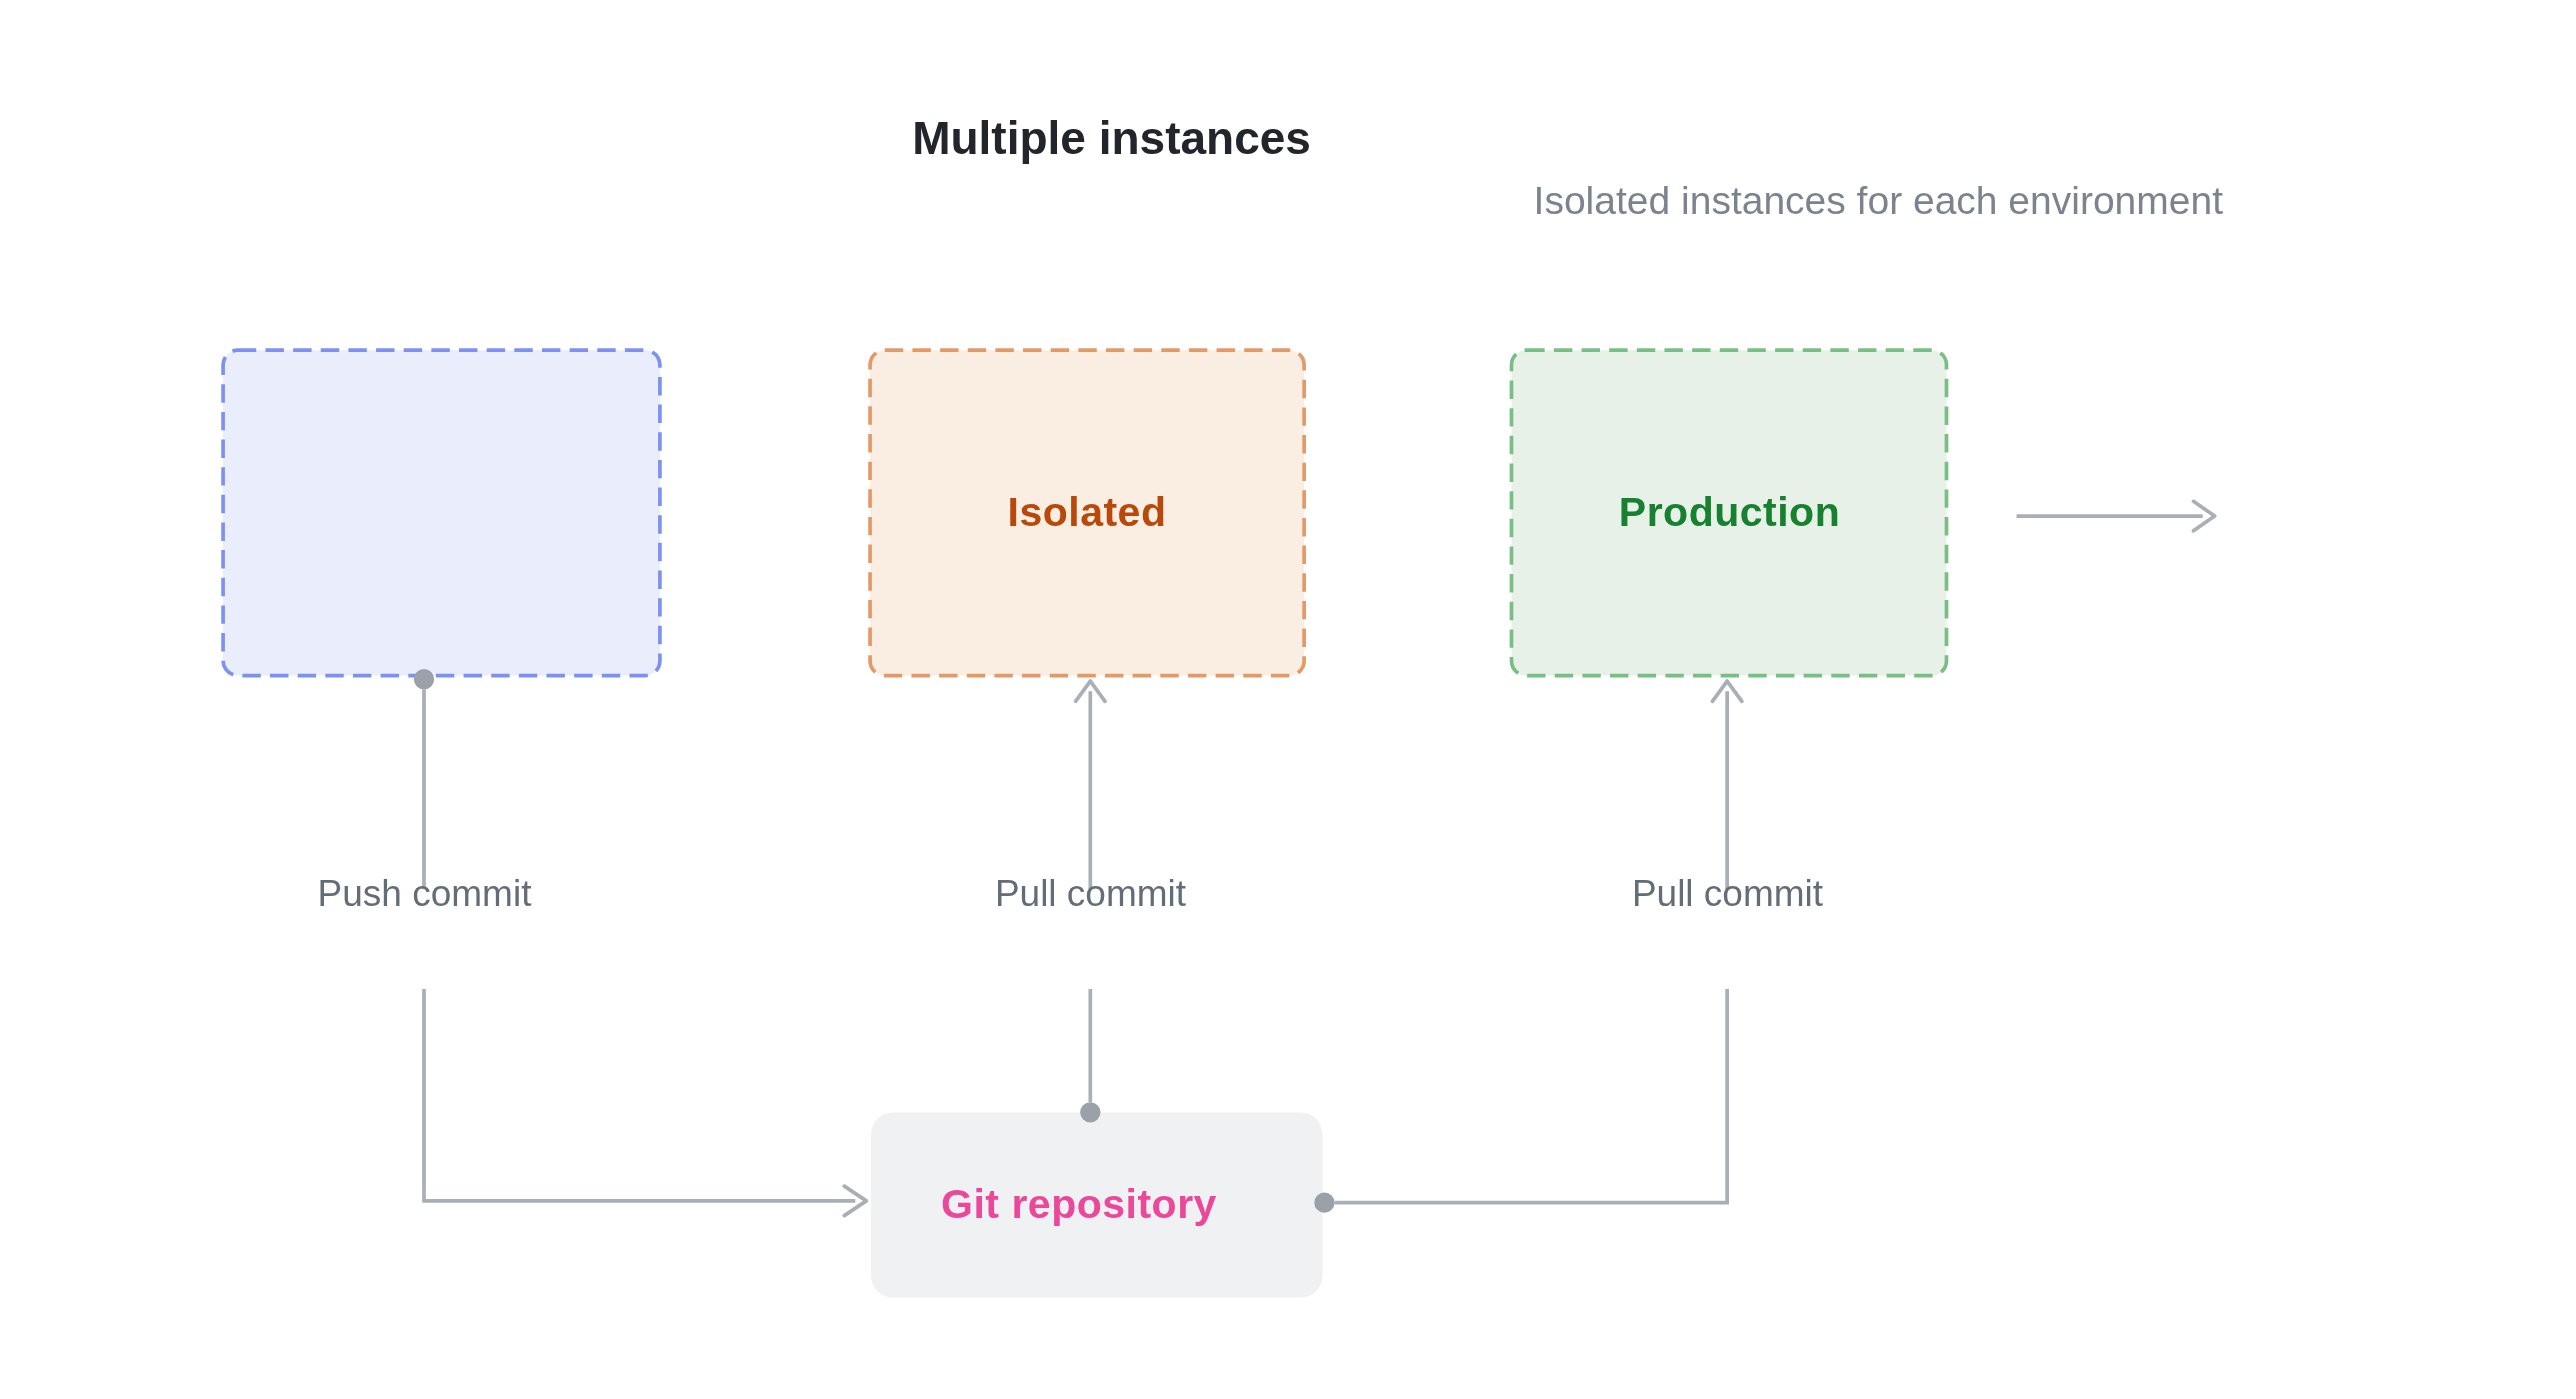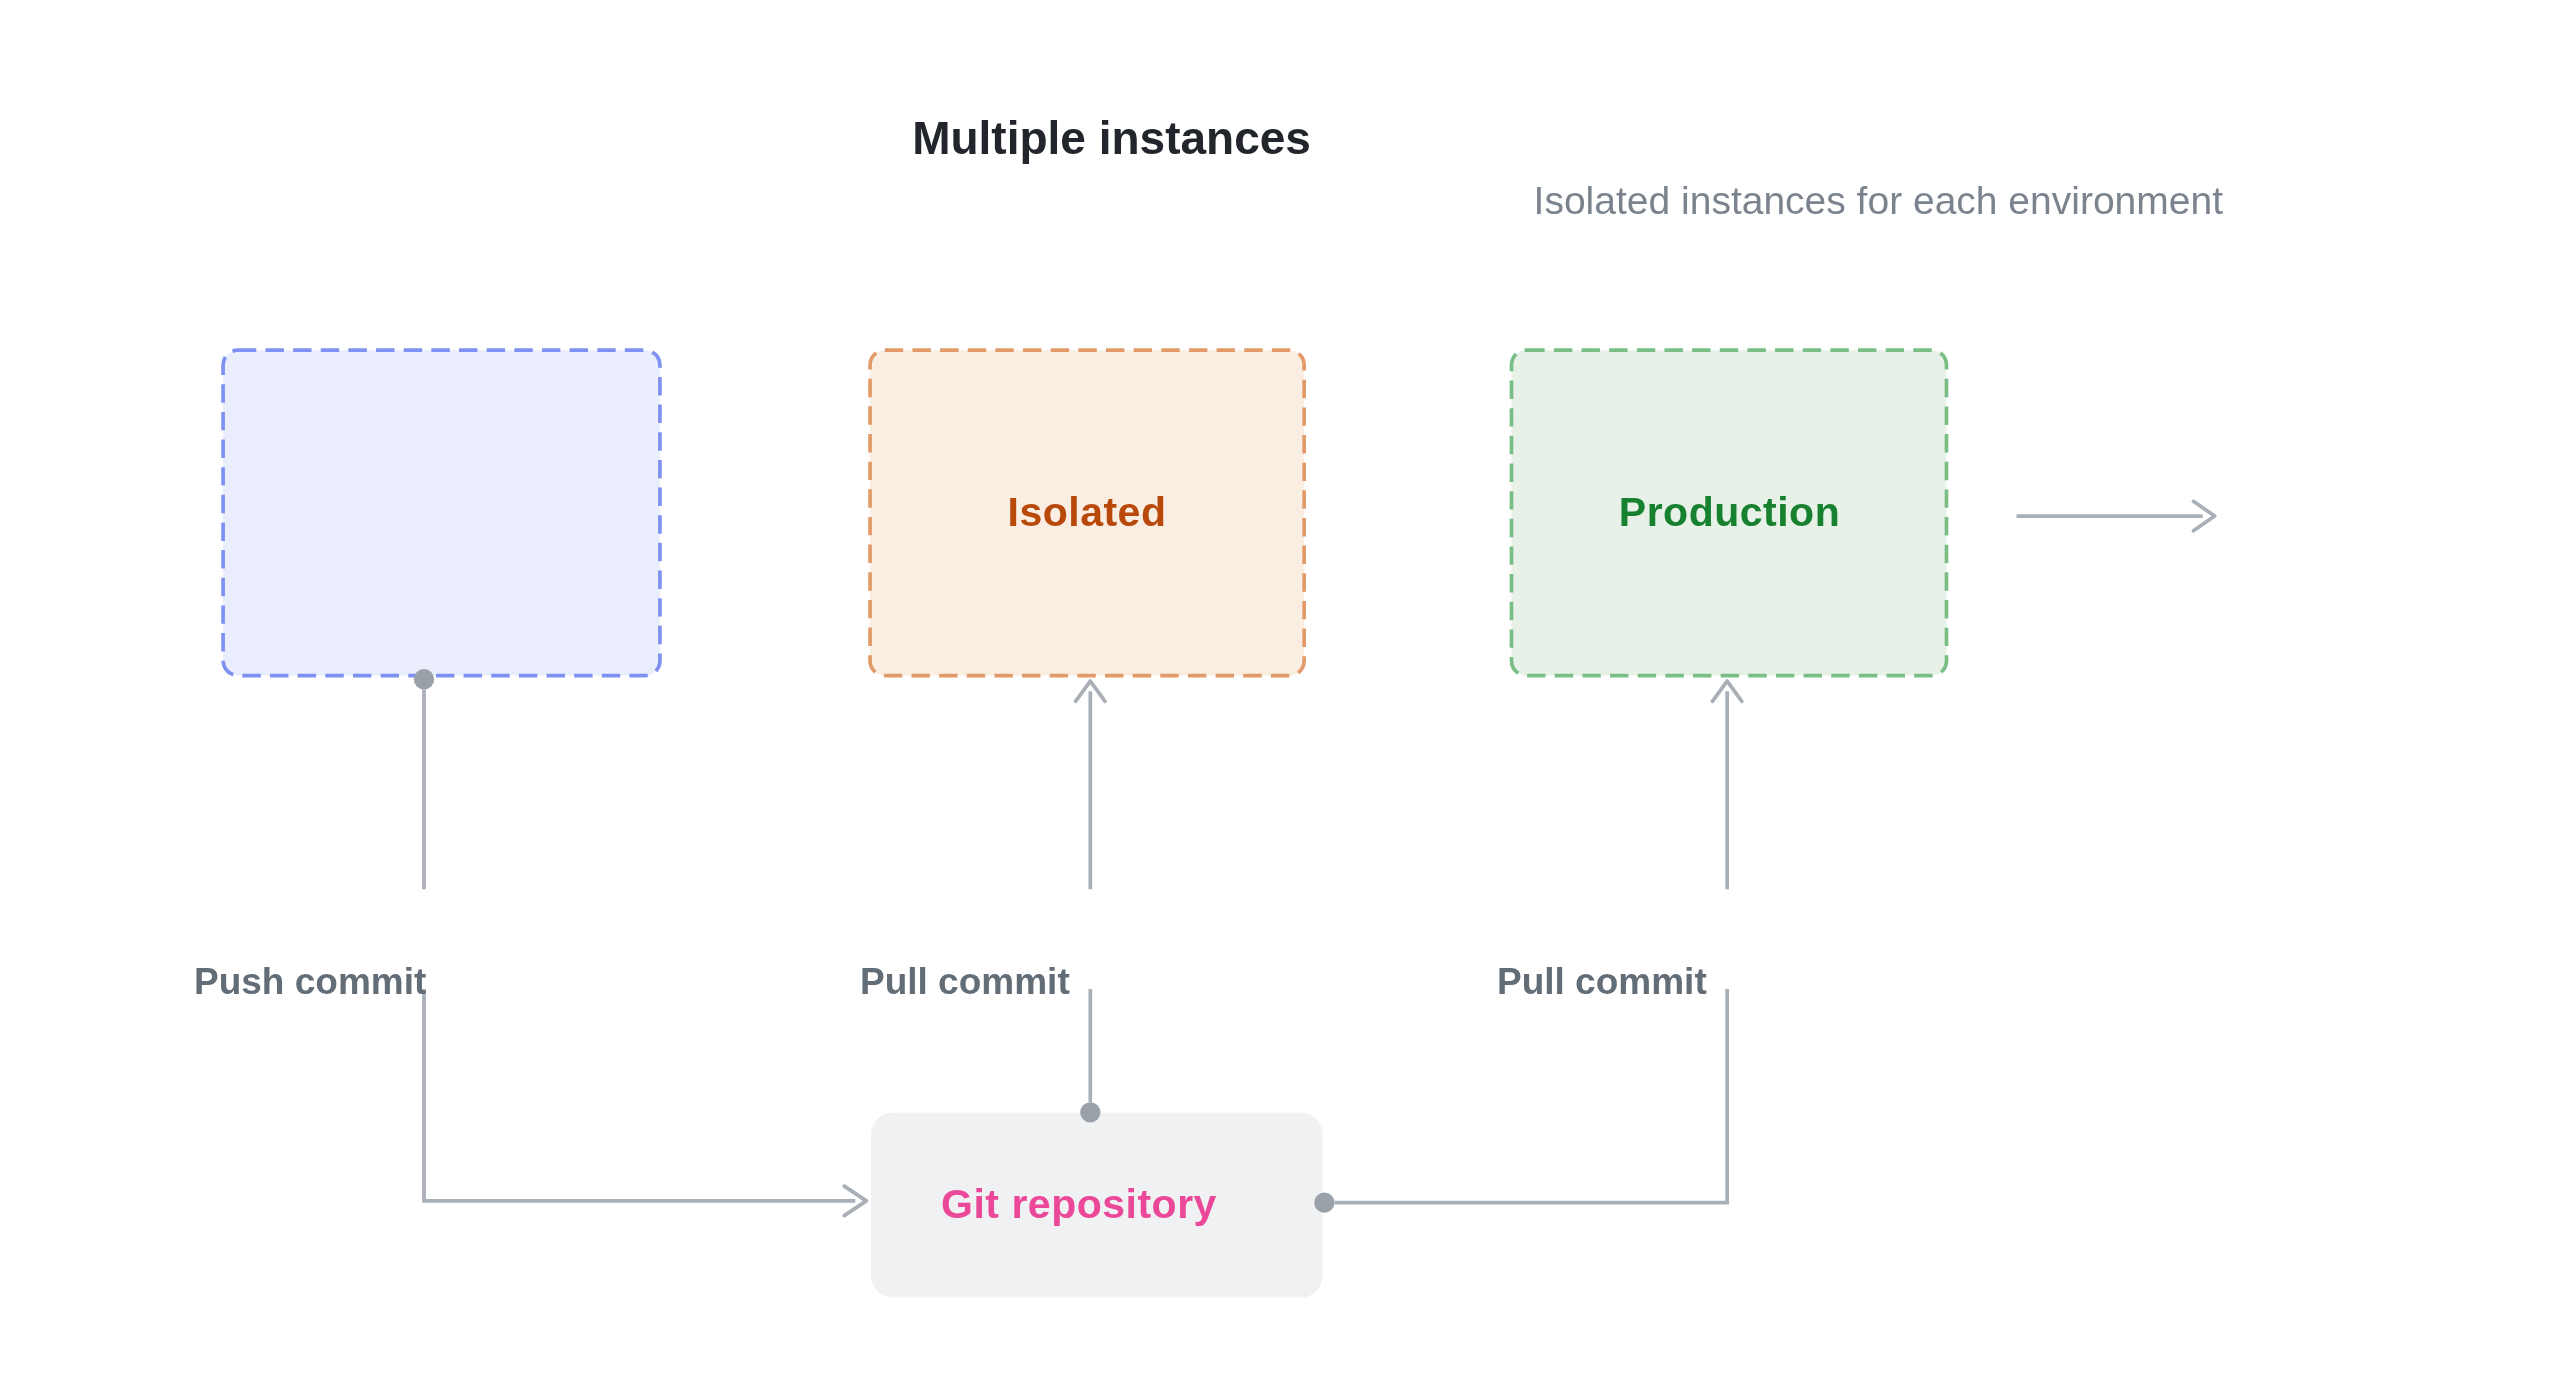--- a/index.html
+++ b/index.html
@@ -55,25 +55,25 @@
     font-weight:600;
     letter-spacing:0.5px;
   }
   .node-label.dev{left:221px;top:348px;width:441px;height:329px;color:#4161d8;}
   .node-label.stg{left:868px;top:348px;width:438px;height:329px;color:#b8490b;}
   .node-label.prd{left:1510px;top:348px;width:439px;height:329px;color:#17812f;}
   .node-label.git{left:853px;top:1112px;width:452px;height:185px;color:#ec4899;font-weight:700;}
   .edge-label{
     position:absolute;
     width:461px;
-    top:960px;
-    text-align:left;
+    top:872px;
+    text-align:center;
     font-size:37px;
     line-height:44px;
-    font-weight:700;
+    font-weight:400;
     color:var(--c-edge-label);
   }
   .edge-label.push{left:194px;}
   .edge-label.pull1{left:860px;}
   .edge-label.pull2{left:1497px;}
   .live-label{
     position:absolute;
     left:2284px;
     top:491px;
     font-size:42px;

